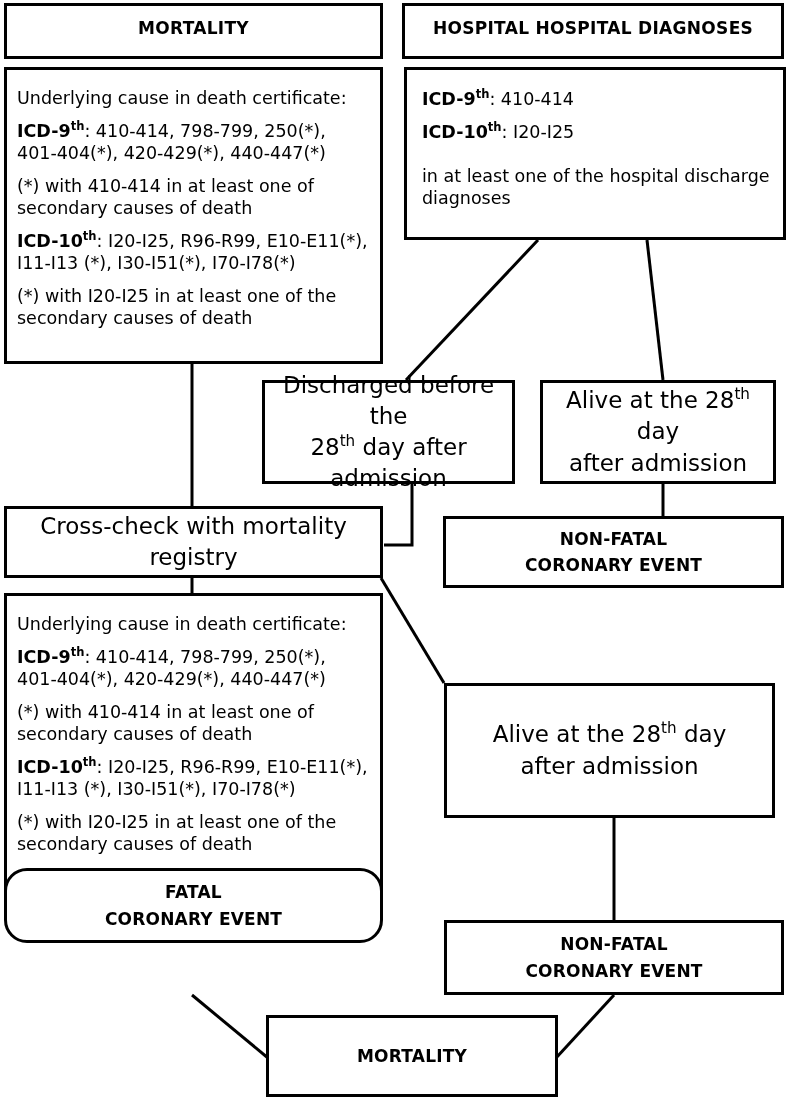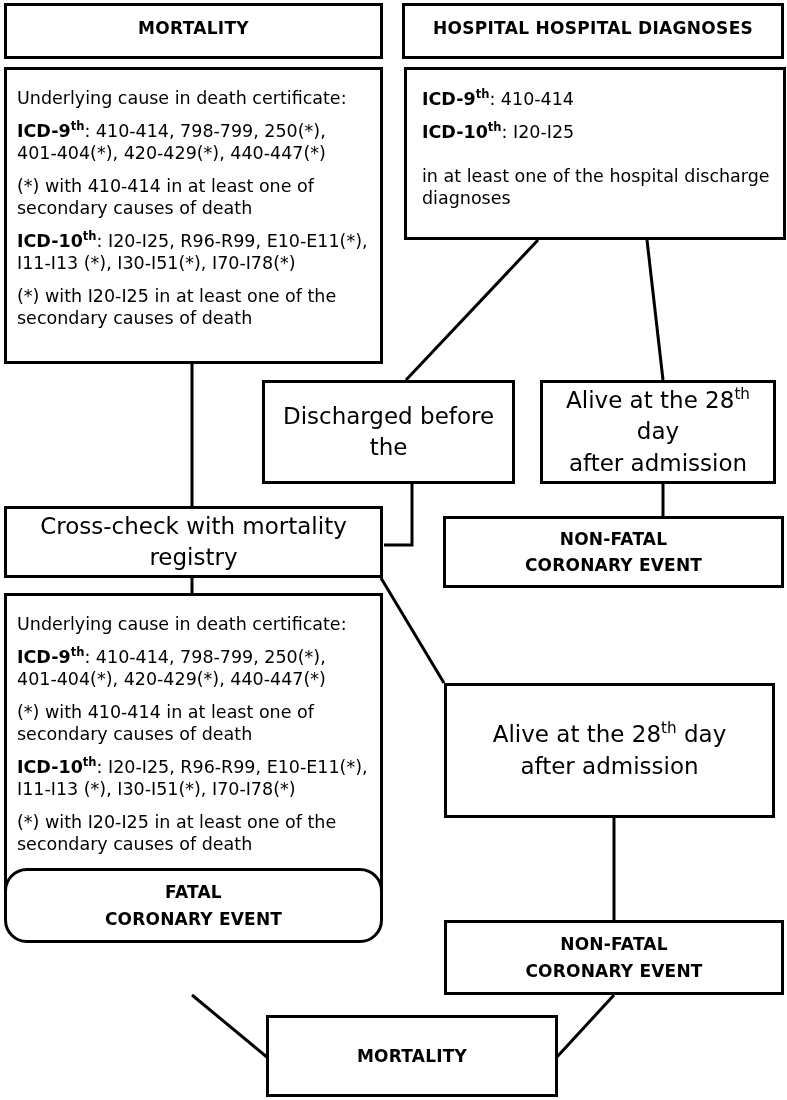--- a/index.html
+++ b/index.html
@@ -148,20 +148,21 @@
       <p class="para"><b><span>ICD-9</span><sup>th</sup></b><span>: 410-414</span></p>
       <p class="para" style="margin-bottom:22px;"><b><span>ICD-10</span><sup>th</sup></b><span>: I20-I25</span></p>
       <p class="para">in at least one of the hospital discharge
 diagnoses</p>
     </div>
   </div>
 
   <div class="box" style="left:262px; top:380px; width:253px; height:104px;">
     <div class="box-inner center plain">
       <div>Discharged before the</div>
+      <div><span>28</span><sup style="font-weight:normal;">th</sup><span> day after admission</span></div>
     </div>
   </div>
 
   <div class="box" style="left:540px; top:380px; width:236px; height:104px;">
     <div class="box-inner center plain">
       <div><span>Alive at the 28</span><sup style="font-weight:normal;">th</sup><span> day</span></div>
       <div>after admission</div>
     </div>
   </div>
 

